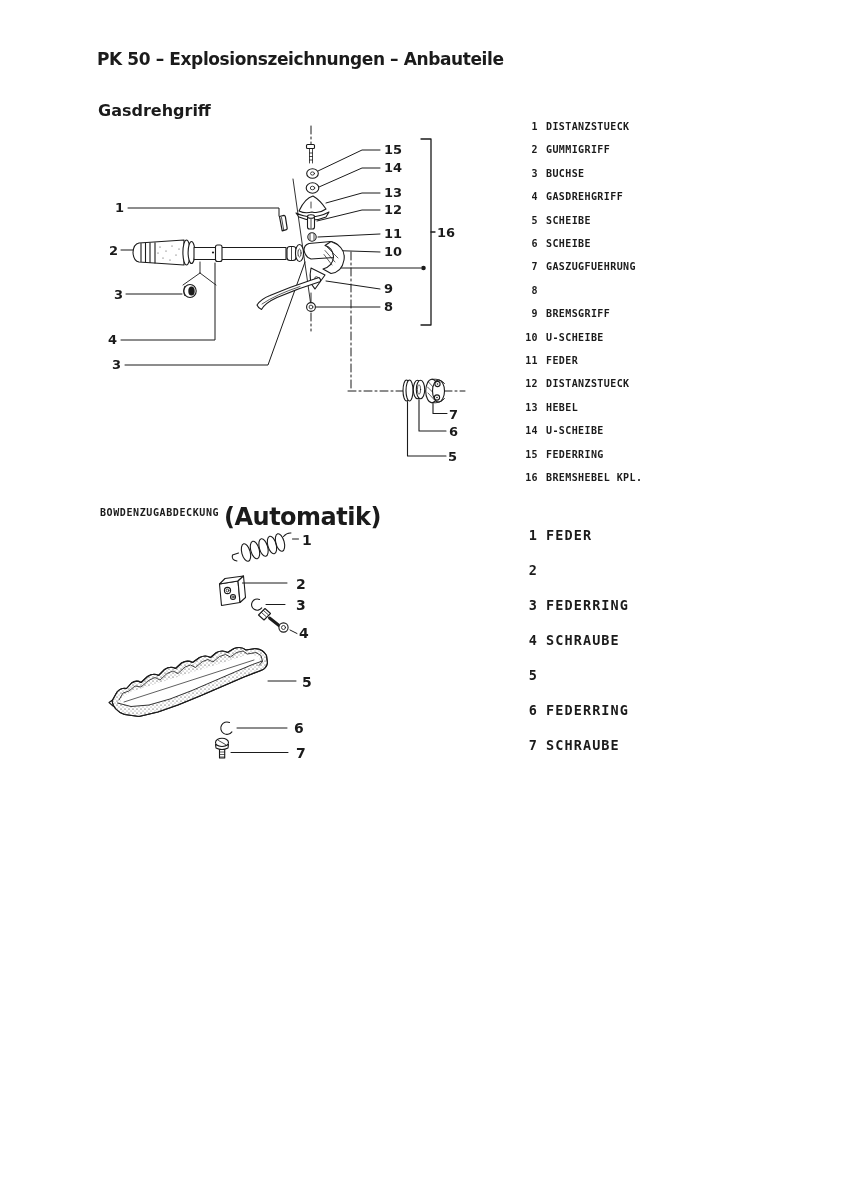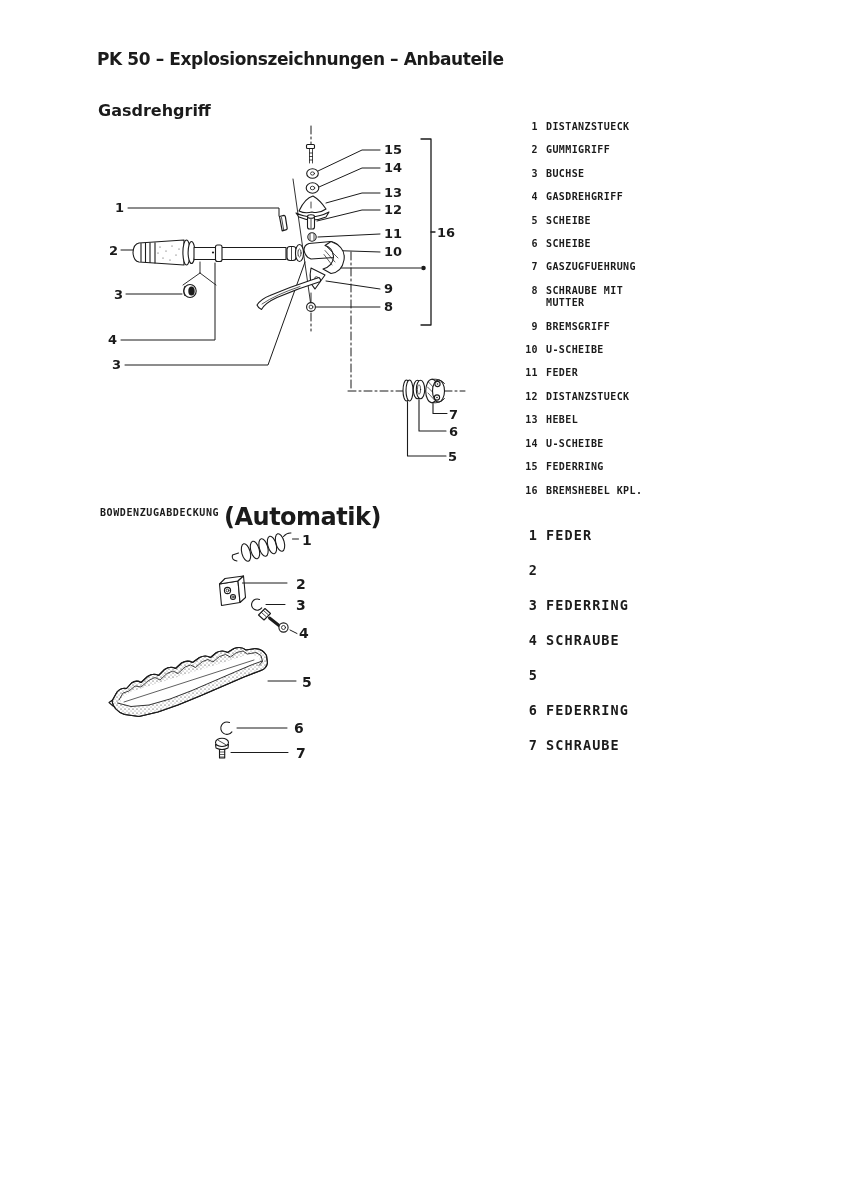--- a/index.html
+++ b/index.html
@@ -213,21 +213,20 @@
     <div class="pl-item">
         <span class="pl-num">6</span>
         <span class="pl-lbl"><span>SCHEIBE</span></span>
       </div>
     <div class="pl-item">
         <span class="pl-num">7</span>
         <span class="pl-lbl"><span>GASZUGFUEHRUNG</span></span>
       </div>
     <div class="pl-item">
         <span class="pl-num">8</span>
-        <span class="pl-lbl"><span>SCHRAUBE MIT</span><span class="pl-lbl2">MUTTER</span></span>
       </div>
     <div class="pl-item">
         <span class="pl-num">9</span>
         <span class="pl-lbl"><span>BREMSGRIFF</span></span>
       </div>
     <div class="pl-item">
         <span class="pl-num">10</span>
         <span class="pl-lbl"><span>U-SCHEIBE</span></span>
       </div>
     <div class="pl-item">

